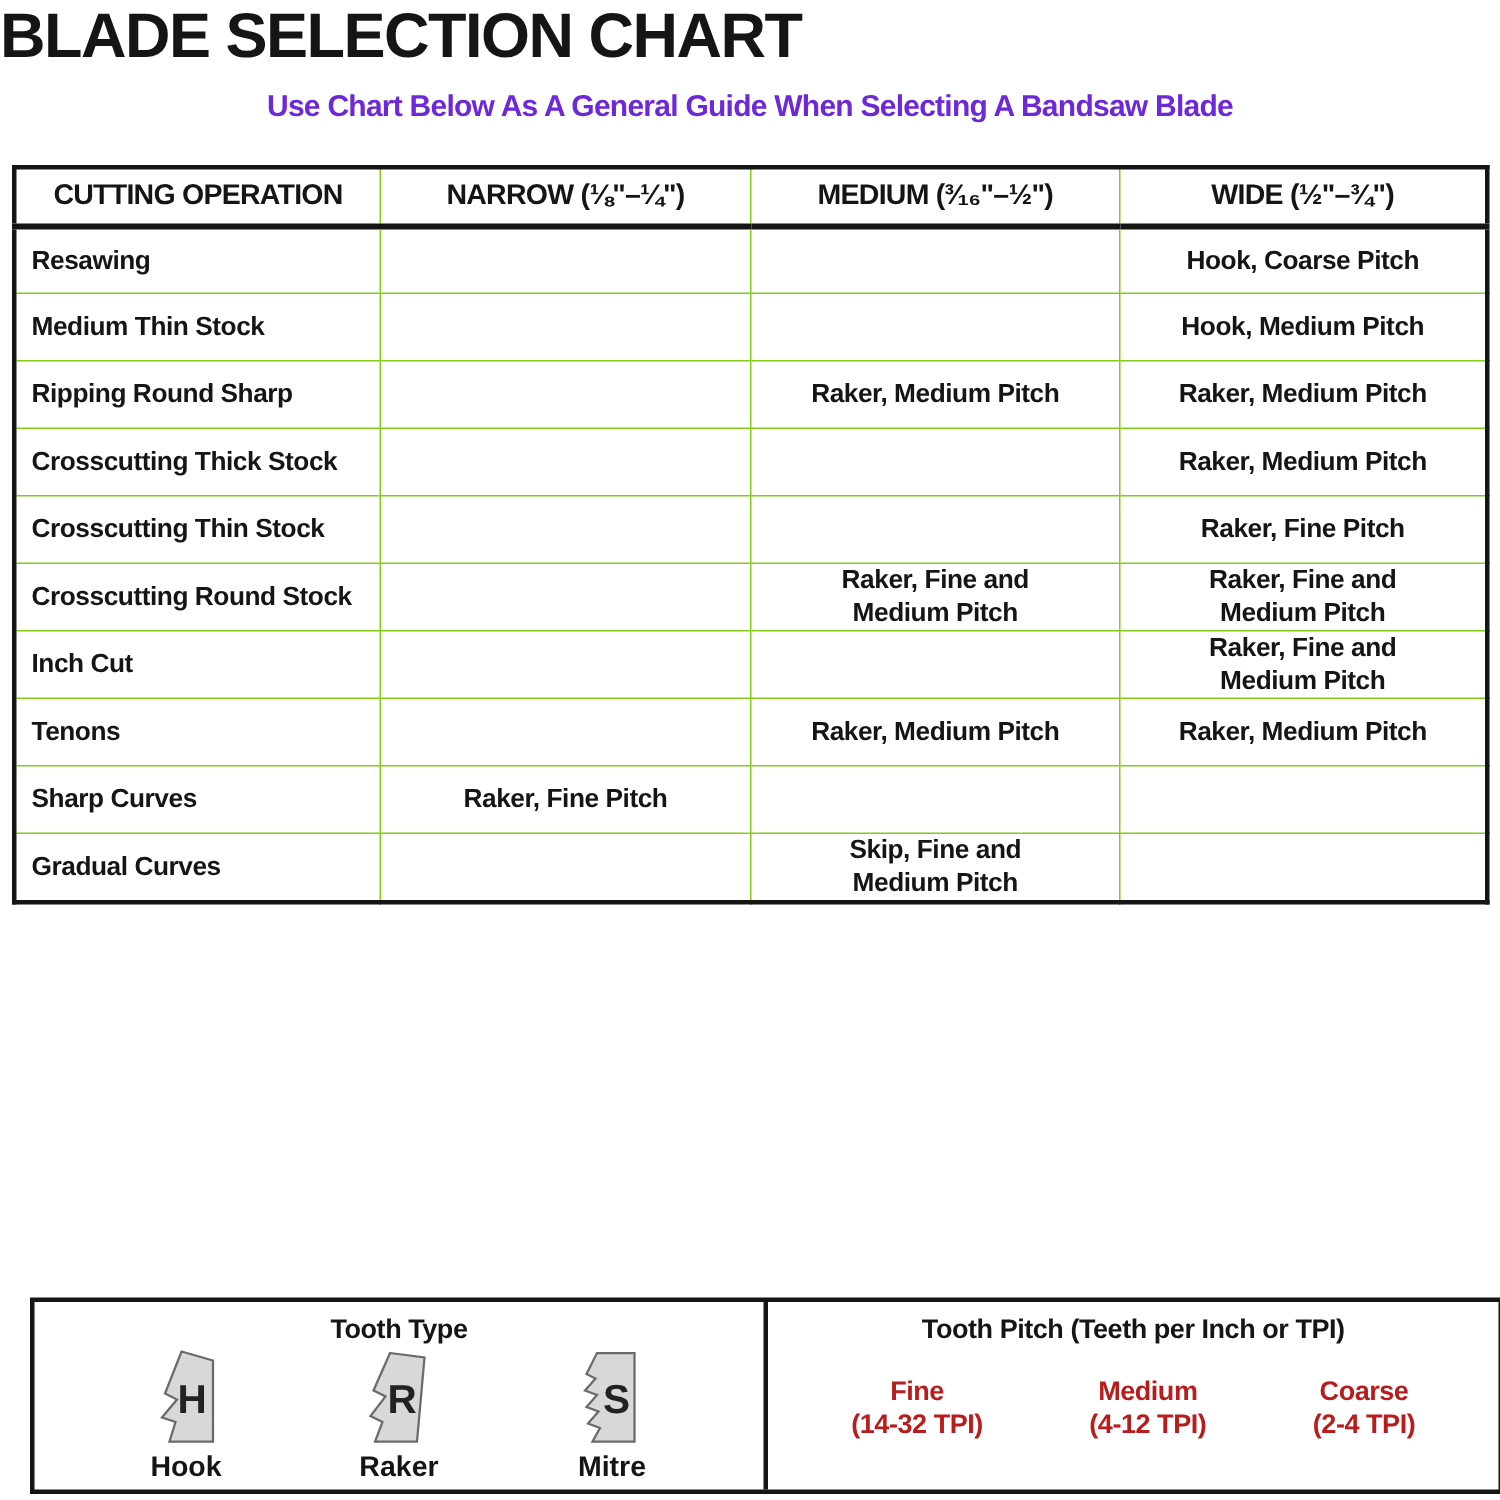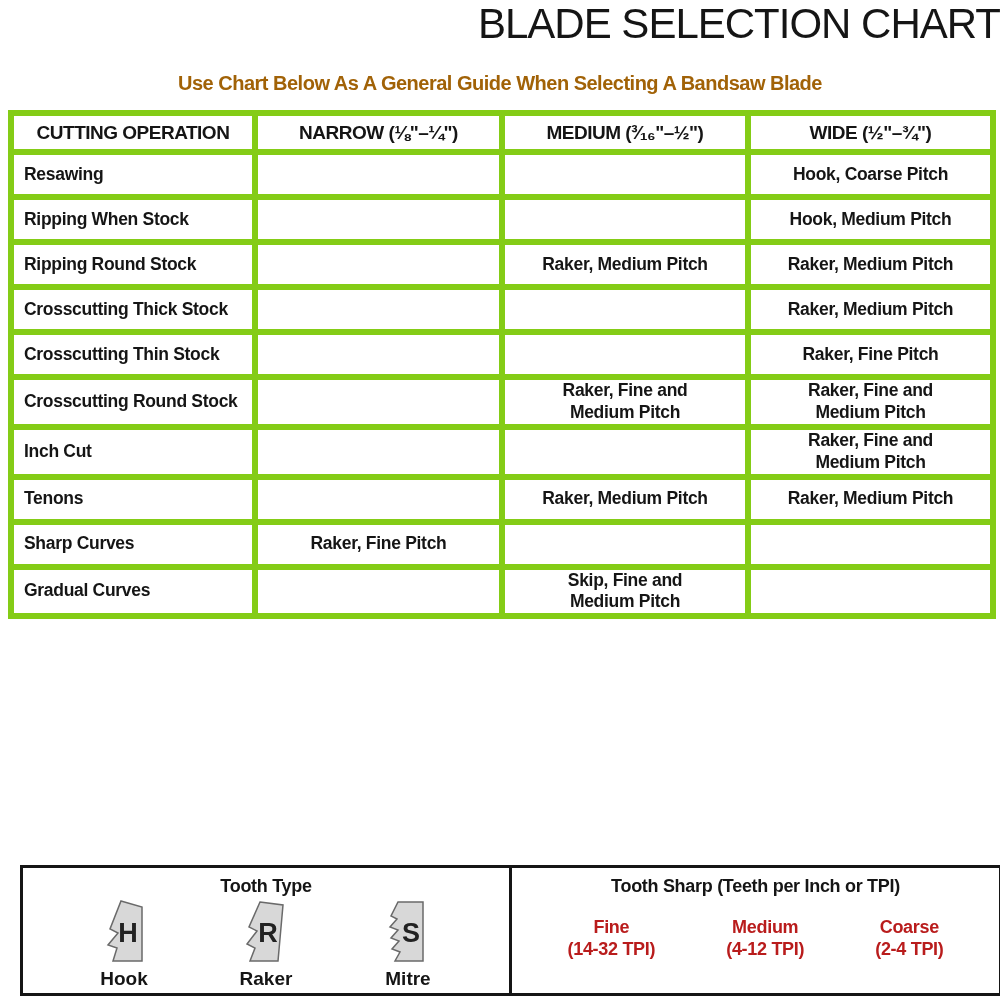--- a/index.html
+++ b/index.html
@@ -7,40 +7,40 @@
   body {
     width:1000px; height:1000px;
     font-family:"Liberation Sans","DejaVu Sans",sans-serif;
     color:#111;
     position:relative;
   }
   .page { width:1000px; height:1000px; position:relative; background:#fff; }
 
   .title {
     position:absolute; top:0; left:0; width:1000px;
-    text-align:right;
-    font-size:42px; font-weight:normal; letter-spacing:-1px;
+    text-align:left;
+    font-size:42px; font-weight:bold; letter-spacing:-1px;
     color:#151515;
   }
   .subtitle {
-    position:absolute; top:72px; left:0; width:1000px;
+    position:absolute; top:60px; left:0; width:1000px;
     text-align:center;
     font-size:20px; font-weight:bold; letter-spacing:-0.5px;
-    color:#a16207;
+    color:#6d28d9;
   }
 
   table.chart {
     position:absolute; left:8px; top:110px;
     width:982px;
     border-collapse:collapse;
     table-layout:fixed;
     border:3px solid #151515;
   }
   table.chart th, table.chart td {
-    border:6px solid #84cc16;
+    border:1px solid #84cc16;
     font-weight:bold;
     color:#151515;
     overflow:hidden;
   }
   table.chart th {
     height:39px;
     font-size:19px;
     letter-spacing:-0.5px;
     text-align:center;
     border-bottom:4px solid #151515;
@@ -139,27 +139,27 @@
       </tr>
     </thead>
     <tbody>
       <tr>
         <td class="op-cell">Resawing</td>
         <td></td>
         <td></td>
         <td>Hook, Coarse Pitch</td>
       </tr>
       <tr>
-        <td class="op-cell">Ripping When Stock</td>
+        <td class="op-cell">Medium Thin Stock</td>
         <td></td>
         <td></td>
         <td>Hook, Medium Pitch</td>
       </tr>
       <tr>
-        <td class="op-cell">Ripping Round Stock</td>
+        <td class="op-cell">Ripping Round Sharp</td>
         <td></td>
         <td>Raker, Medium Pitch</td>
         <td>Raker, Medium Pitch</td>
       </tr>
       <tr>
         <td class="op-cell">Crosscutting Thick Stock</td>
         <td></td>
         <td></td>
         <td>Raker, Medium Pitch</td>
       </tr>
@@ -239,21 +239,21 @@
               <text x="26" y="42" text-anchor="middle" font-size="27" font-weight="bold" fill="#222" font-family="Liberation Sans, DejaVu Sans, sans-serif">S</text>
             </svg>
           </span>
           <div class="tooth-label">Mitre</div>
         </div>
 
       </div>
     </div>
 
     <div class="legend-right">
-      <div class="legend-title">Tooth Sharp (Teeth per Inch or TPI)</div>
+      <div class="legend-title">Tooth Pitch (Teeth per Inch or TPI)</div>
       <div class="pitch-row">
 
         <div class="pitch-item">
           <div>Fine</div>
           <div>(14-32 TPI)</div>
         </div>
 
         <div class="pitch-item">
           <div>Medium</div>
           <div>(4-12 TPI)</div>

